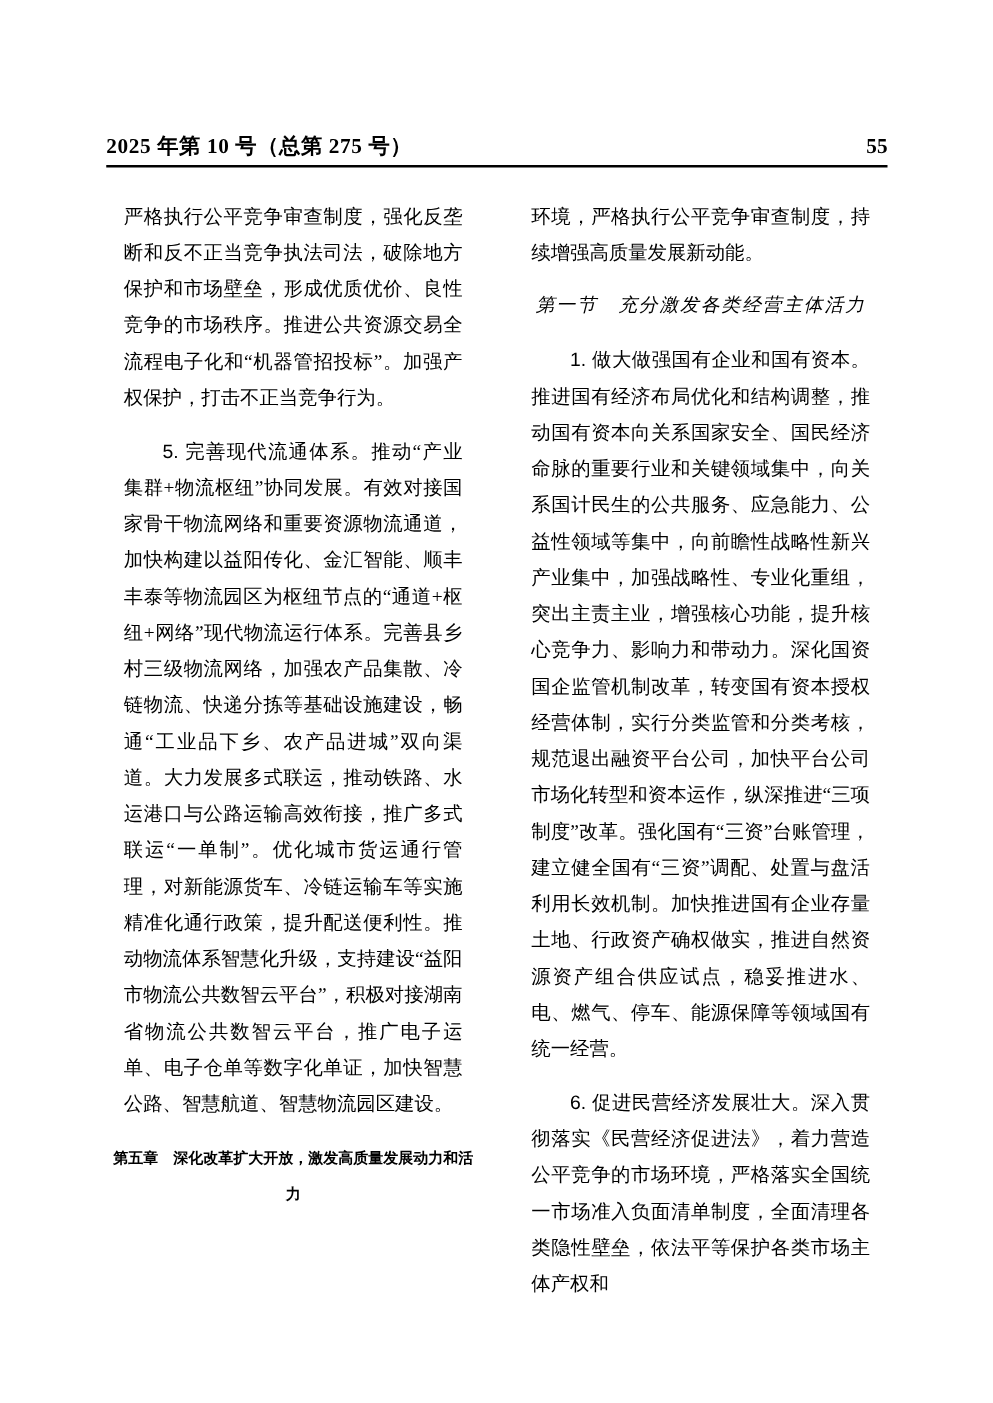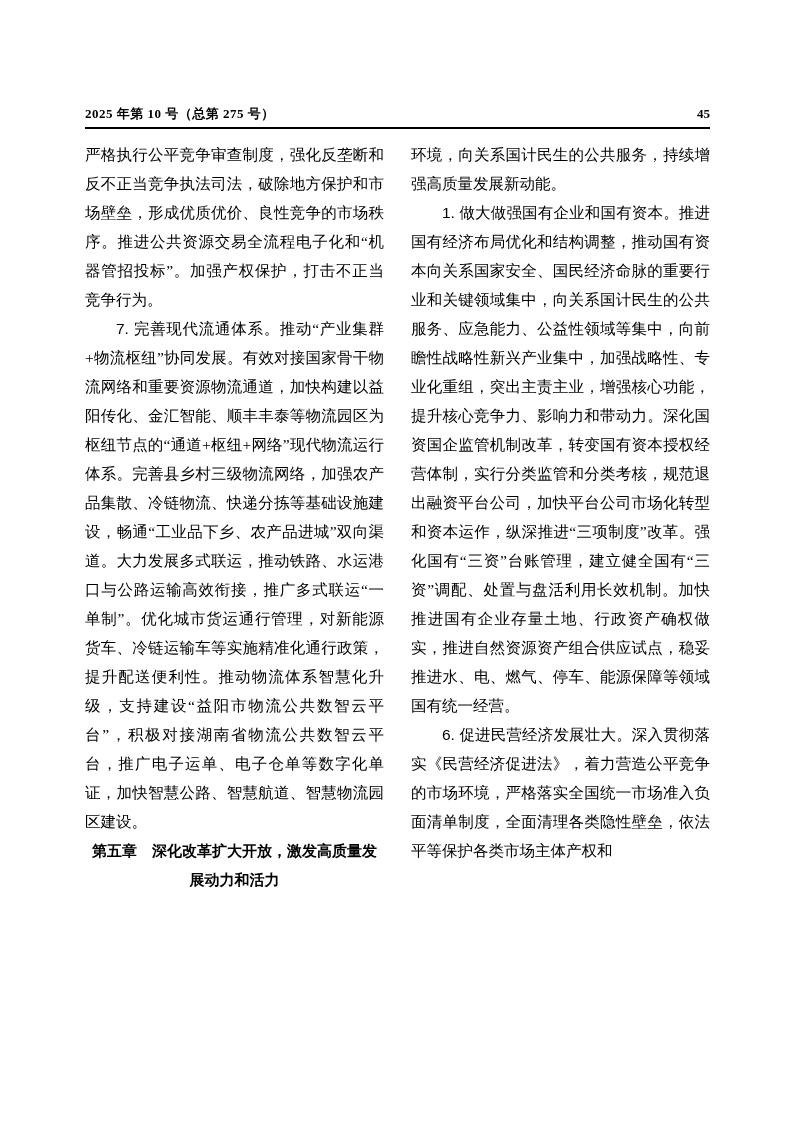--- a/index.html
+++ b/index.html
@@ -17,49 +17,49 @@
     font-family: "Liberation Serif", "DejaVu Serif", serif;
     box-sizing: border-box;
     padding: 106px 84px 0 85px;
     overflow: hidden;
   }
   .header {
     display: flex;
     justify-content: space-between;
     align-items: flex-end;
     font-weight: 700;
-    font-size: 13px;
+    font-size: 17px;
     line-height: 1.25;
     border-bottom: 2.5px solid #000000;
     padding-bottom: 5px;
   }
   .header .issue { letter-spacing: 0.5px; }
   .columns {
     display: flex;
     gap: 27px;
     margin-top: 11px;
   }
   .col {
     flex: 1 1 0;
     font-size: 15.5px;
     line-height: 29px;
     text-align: justify;
   }
   p.body {
-    margin: 0;
+    margin: 14px;
   }
   .indent { text-indent: 2em; }
   .cont { text-indent: 0; }
   .lead {
     font-weight: 400;
     font-family: "Liberation Sans", "DejaVu Sans", sans-serif;
   }
   .chapter {
     margin: 0;
-    font-size: 15px;
+    font-size: 12px;
     line-height: 29px;
     font-weight: 700;
     text-align: center;
     text-indent: 0;
     font-family: "Liberation Sans", "DejaVu Sans", sans-serif;
   }
   .section {
     margin: 0;
     font-size: 15px;
     line-height: 29px;
@@ -71,31 +71,32 @@
     font-family: "Liberation Serif", "DejaVu Serif", serif;
   }
 </style>
 </head>
 <body>
 
 <div class="page">
 
   <div class="header">
     <span class="issue">2025 年第 10 号（总第 275 号）</span>
-    <span class="page-num">45</span>
+    <span class="page-num">55</span>
   </div>
 
   <div class="columns">
 
     <div class="col">
       <p class="body cont">严格执行公平竞争审查制度，强化反垄断和反不正当竞争执法司法，破除地方保护和市场壁垒，形成优质优价、良性竞争的市场秩序。推进公共资源交易全流程电子化和“机器管招投标”。加强产权保护，打击不正当竞争行为。</p>
-      <p class="body indent"><span class="lead">7. 完善现代流通体系。</span><span>推动“产业集群+物流枢纽”协同发展。有效对接国家骨干物流网络和重要资源物流通道，加快构建以益阳传化、金汇智能、顺丰丰泰等物流园区为枢纽节点的“通道+枢纽+网络”现代物流运行体系。完善县乡村三级物流网络，加强农产品集散、冷链物流、快递分拣等基础设施建设，畅通“工业品下乡、农产品进城”双向渠道。大力发展多式联运，推动铁路、水运港口与公路运输高效衔接，推广多式联运“一单制”。优化城市货运通行管理，对新能源货车、冷链运输车等实施精准化通行政策，提升配送便利性。推动物流体系智慧化升级，支持建设“益阳市物流公共数智云平台”，积极对接湖南省物流公共数智云平台，推广电子运单、电子仓单等数字化单证，加快智慧公路、智慧航道、智慧物流园区建设。</span></p>
+      <p class="body indent"><span class="lead">5. 完善现代流通体系。</span><span>推动“产业集群+物流枢纽”协同发展。有效对接国家骨干物流网络和重要资源物流通道，加快构建以益阳传化、金汇智能、顺丰丰泰等物流园区为枢纽节点的“通道+枢纽+网络”现代物流运行体系。完善县乡村三级物流网络，加强农产品集散、冷链物流、快递分拣等基础设施建设，畅通“工业品下乡、农产品进城”双向渠道。大力发展多式联运，推动铁路、水运港口与公路运输高效衔接，推广多式联运“一单制”。优化城市货运通行管理，对新能源货车、冷链运输车等实施精准化通行政策，提升配送便利性。推动物流体系智慧化升级，支持建设“益阳市物流公共数智云平台”，积极对接湖南省物流公共数智云平台，推广电子运单、电子仓单等数字化单证，加快智慧公路、智慧航道、智慧物流园区建设。</span></p>
       <h2 class="chapter">第五章　深化改革扩大开放，激发高质量发展动力和活力</h2>
     </div>
 
     <div class="col">
-      <p class="body cont">环境，向关系国计民生的公共服务，持续增强高质量发展新动能。</p>
+      <p class="body cont">环境，严格执行公平竞争审查制度，持续增强高质量发展新动能。</p>
+      <h3 class="section">第一节　充分激发各类经营主体活力</h3>
       <p class="body indent"><span class="lead">1. 做大做强国有企业和国有资本。</span><span>推进国有经济布局优化和结构调整，推动国有资本向关系国家安全、国民经济命脉的重要行业和关键领域集中，向关系国计民生的公共服务、应急能力、公益性领域等集中，向前瞻性战略性新兴产业集中，加强战略性、专业化重组，突出主责主业，增强核心功能，提升核心竞争力、影响力和带动力。深化国资国企监管机制改革，转变国有资本授权经营体制，实行分类监管和分类考核，规范退出融资平台公司，加快平台公司市场化转型和资本运作，纵深推进“三项制度”改革。强化国有“三资”台账管理，建立健全国有“三资”调配、处置与盘活利用长效机制。加快推进国有企业存量土地、行政资产确权做实，推进自然资源资产组合供应试点，稳妥推进水、电、燃气、停车、能源保障等领域国有统一经营。</span></p>
       <p class="body indent"><span class="lead">6. 促进民营经济发展壮大。</span><span>深入贯彻落实《民营经济促进法》，着力营造公平竞争的市场环境，严格落实全国统一市场准入负面清单制度，全面清理各类隐性壁垒，依法平等保护各类市场主体产权和</span></p>
     </div>
 
   </div>
 </div>
 
 </body></html>

